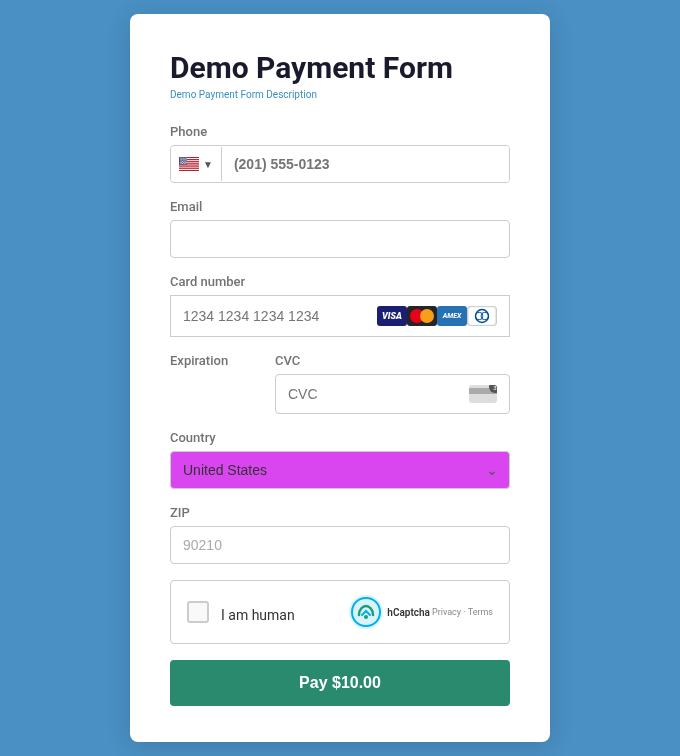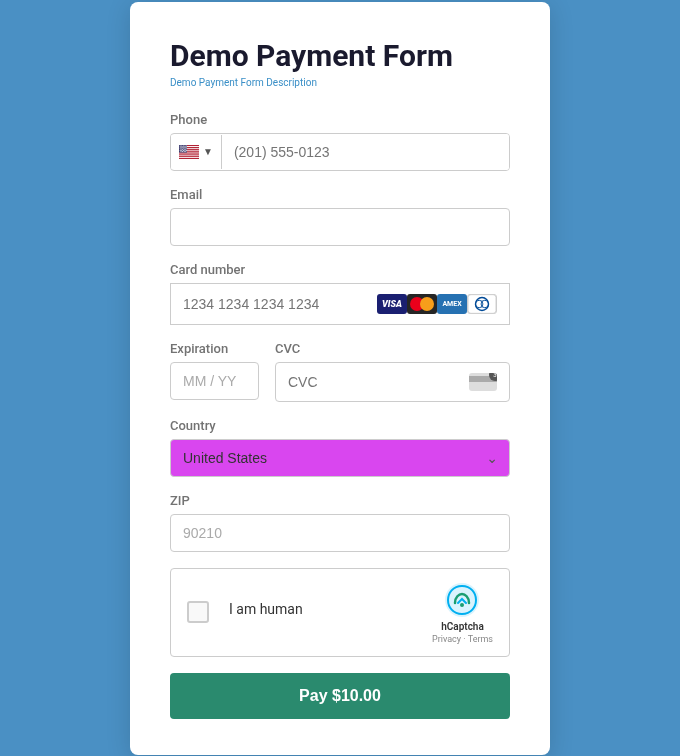--- a/index.html
+++ b/index.html
@@ -92,20 +92,21 @@
       color: #555;
     }
 
     .phone-input {
       flex: 1;
       border: none;
       padding: 10px 12px;
       font-size: 14px;
       color: #be185d;
       outline: none;
+      font-weight: bold;
     }
 
     .card-number-wrapper {
       display: flex;
       align-items: center;
       border: 1px solid #ccc;
       border-radius: 0;
       padding: 10px 12px;
       gap: 8px;
     }
@@ -126,20 +127,21 @@
 
     .card-icon {
       width: 30px;
       height: 20px;
       border-radius: 3px;
       display: flex;
       align-items: center;
       justify-content: center;
       font-size: 8px;
       font-weight: bold;
+      font-style: italic;
     }
 
     .card-icon-visa {
       background: #1a1f71;
       color: #fff;
       font-size: 9px;
       font-style: italic;
       font-weight: 900;
     }
 
@@ -275,41 +277,41 @@
       border-radius: 4px;
       padding: 12px 16px;
       display: flex;
       align-items: center;
       justify-content: space-between;
       margin-bottom: 16px;
     }
 
     .captcha-left {
       display: flex;
-      align-items: flex-start;
-      gap: 20px;
+      align-items: flex-end;
+      gap: 12px;
     }
 
     .captcha-checkbox {
       width: 22px;
       height: 22px;
       border: 2px solid #ccc;
       border-radius: 3px;
       background: #f9f9f9;
       cursor: pointer;
     }
 
     .captcha-label {
       font-size: 14px;
       color: #333;
     }
 
     .captcha-right {
       display: flex;
-      flex-direction: column;
+      flex-direction: row;
       align-items: center;
       gap: 2px;
     }
 
     .captcha-logo {
       width: 38px;
       height: 38px;
     }
 
     .captcha-brand {
@@ -426,21 +428,20 @@
           </svg>
         </div>
       </div>
     </div>
   </div>
 
   
   <div class="expiry-cvc-row form-group">
     <div class="expiry-group">
       <label class="form-label">Expiration</label>
-      <input class="form-input" type="text" placeholder="MM / YY" style="">
     </div>
     <div class="cvc-group">
       <label class="form-label">CVC</label>
       <div class="cvc-wrapper">
         <input class="cvc-input" type="text" placeholder="CVC" style="">
         <div class="cvc-card-icon">
           <div class="cvc-card-stripe"></div>
           <div class="cvc-card-badge" style="font-size:6px; background:#555; color:#fff; border-radius:50%; width:12px; height:12px; display:flex; align-items:center; justify-content:center; position:absolute; top:-4px; right:-4px;">3</div>
         </div>
       </div>

